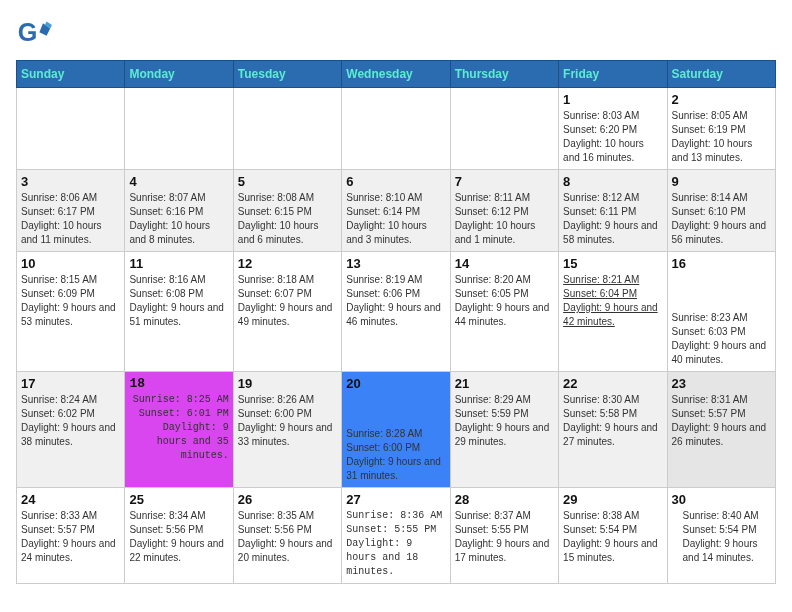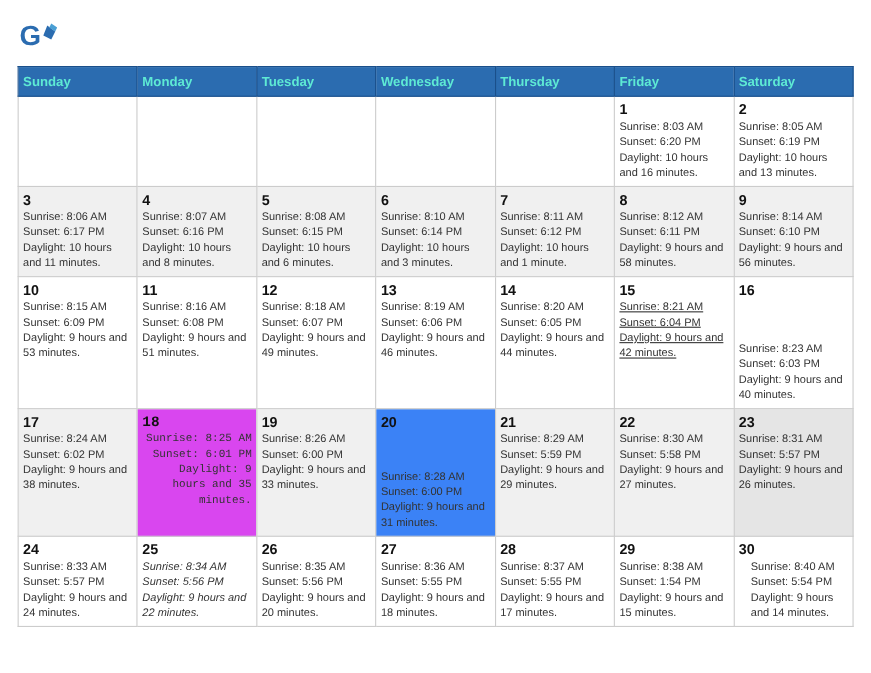--- a/index.html
+++ b/index.html
@@ -273,46 +273,46 @@
       </tr>
       <tr>
         <td>
           <span class="day-num">24</span>
           <div class="day-info" style="white-space: pre-line;">Sunrise: 8:33 AM
 Sunset: 5:57 PM
 Daylight: 9 hours and 24 minutes.</div>
         </td>
         <td>
           <span class="day-num">25</span>
-          <div class="day-info" style="white-space: pre-line; font-style: italic;">Sunrise: 8:34 AM
+          <div class="day-info" style="white-space: pre-line;">Sunrise: 8:34 AM
 Sunset: 5:56 PM
 Daylight: 9 hours and 22 minutes.</div>
         </td>
         <td>
           <span class="day-num">26</span>
           <div class="day-info" style="white-space: pre-line;">Sunrise: 8:35 AM
 Sunset: 5:56 PM
 Daylight: 9 hours and 20 minutes.</div>
         </td>
         <td>
           <span class="day-num">27</span>
-          <div class="day-info" style="white-space: pre-line;">Sunrise: 8:36 AM
+          <div class="day-info" style="white-space: pre-line; font-family: Liberation Mono, monospace;">Sunrise: 8:36 AM
 Sunset: 5:55 PM
 Daylight: 9 hours and 18 minutes.</div>
         </td>
         <td>
           <span class="day-num">28</span>
           <div class="day-info" style="white-space: pre-line;">Sunrise: 8:37 AM
 Sunset: 5:55 PM
 Daylight: 9 hours and 17 minutes.</div>
         </td>
         <td>
           <span class="day-num">29</span>
           <div class="day-info" style="white-space: pre-line;">Sunrise: 8:38 AM
-Sunset: 1:54 PM
+Sunset: 5:54 PM
 Daylight: 9 hours and 15 minutes.</div>
         </td>
         <td>
           <span class="day-num">30</span>
           <div class="day-info" style="white-space: pre-line; margin-left: 11px;">Sunrise: 8:40 AM
 Sunset: 5:54 PM
 Daylight: 9 hours and 14 minutes.</div>
         </td>
       </tr>
     </tbody>

